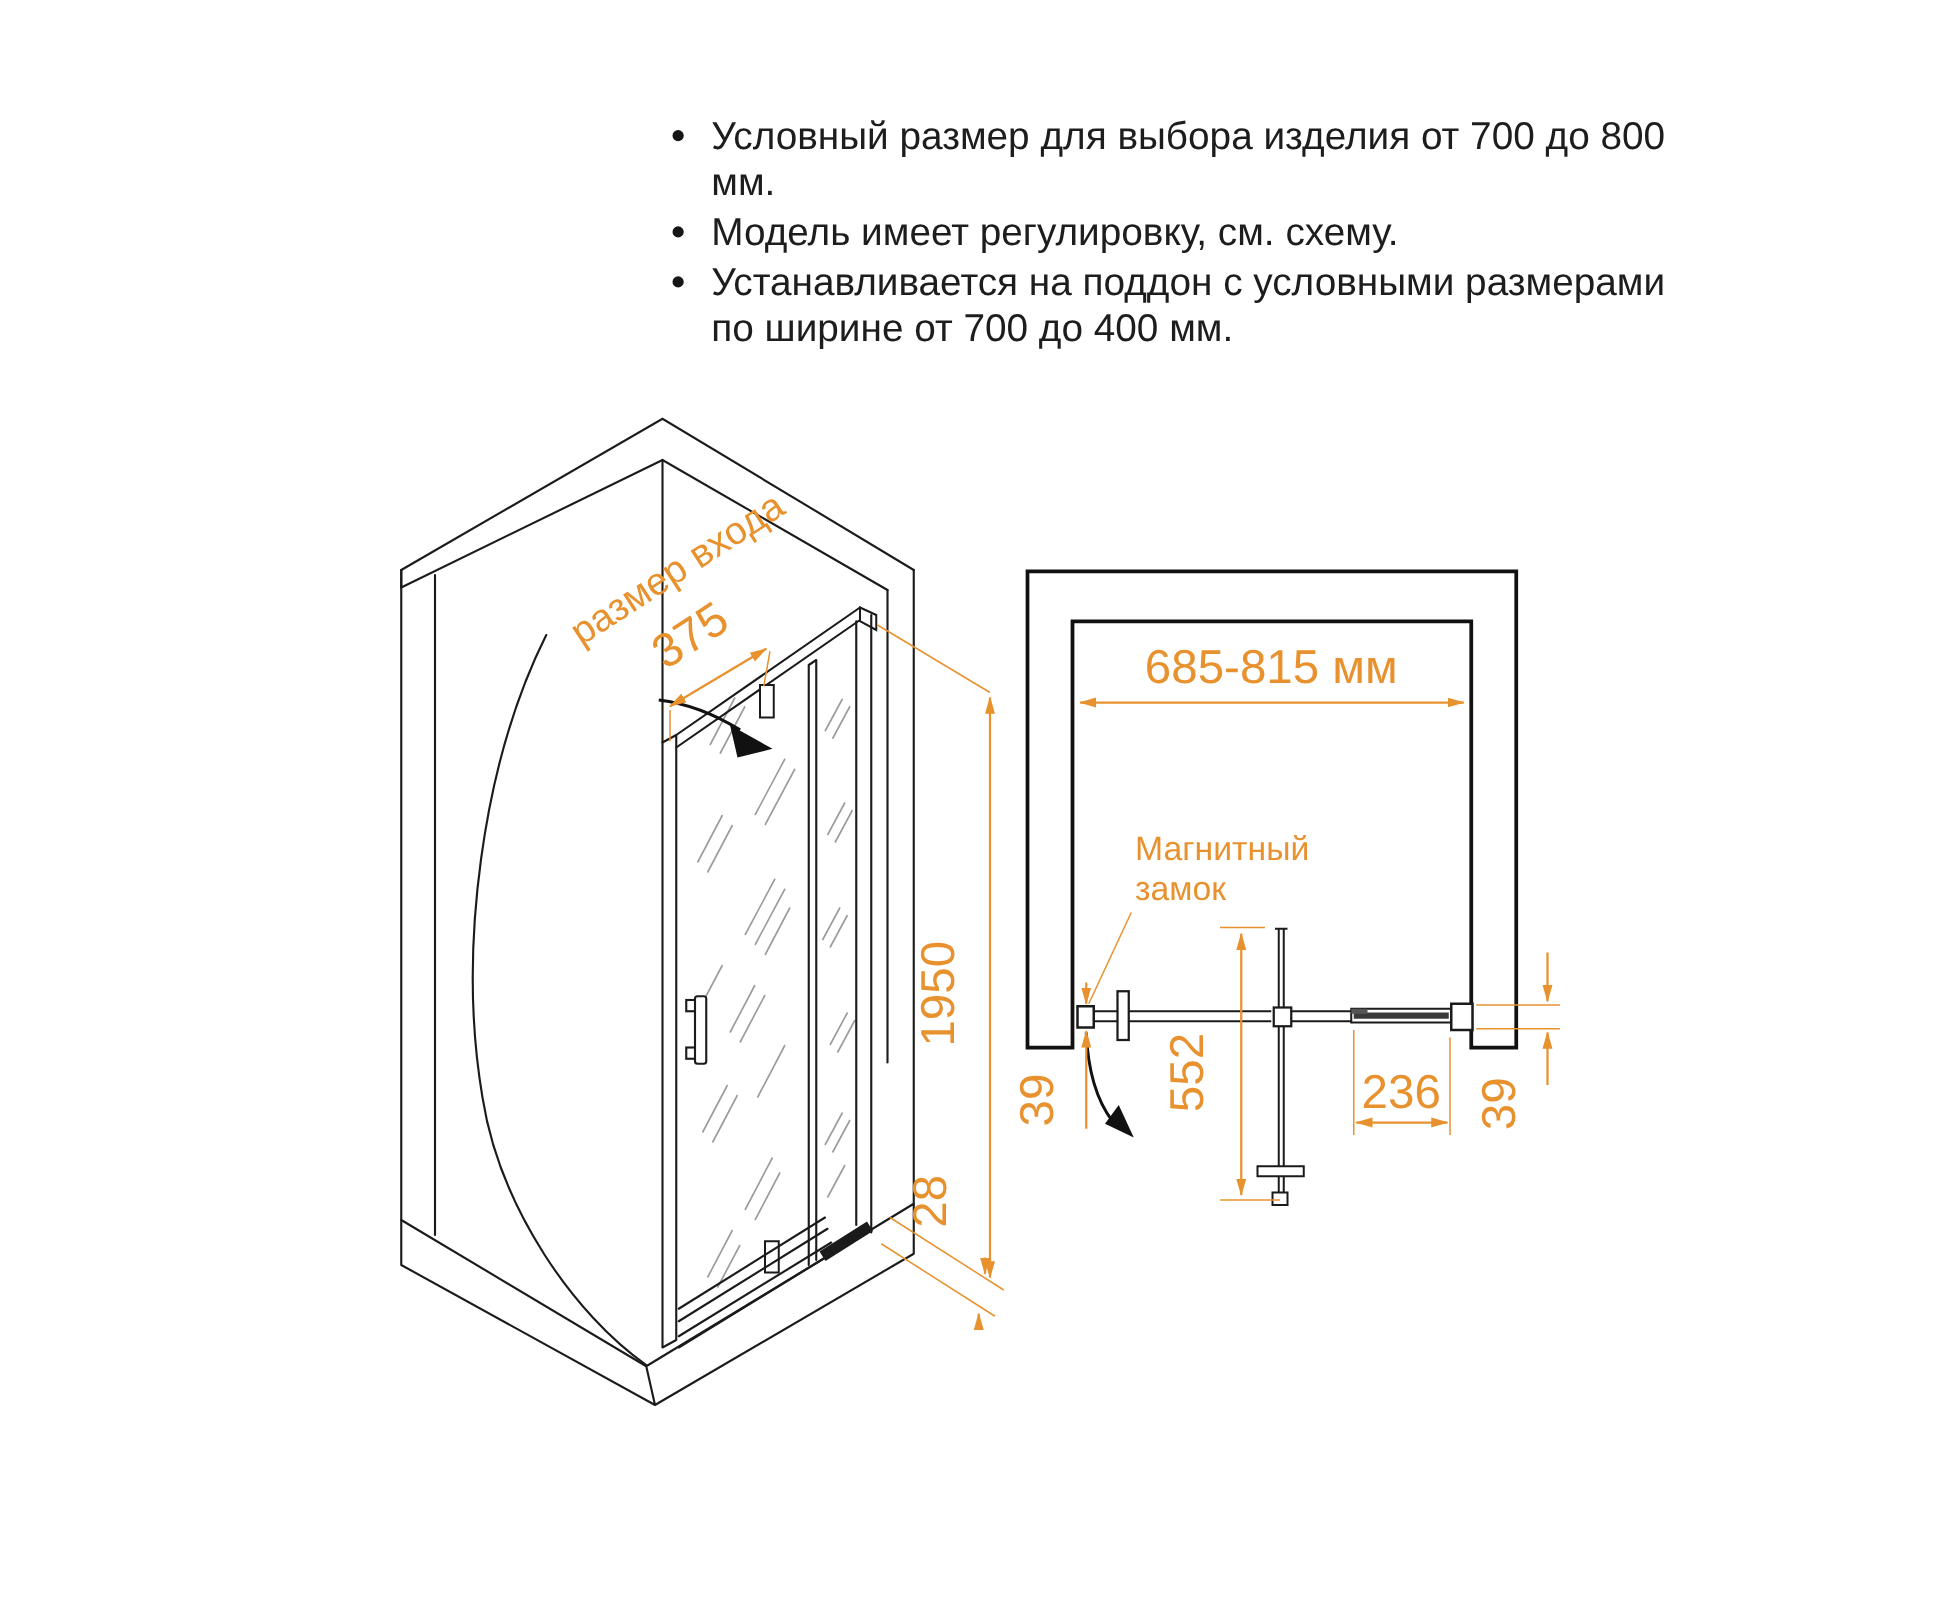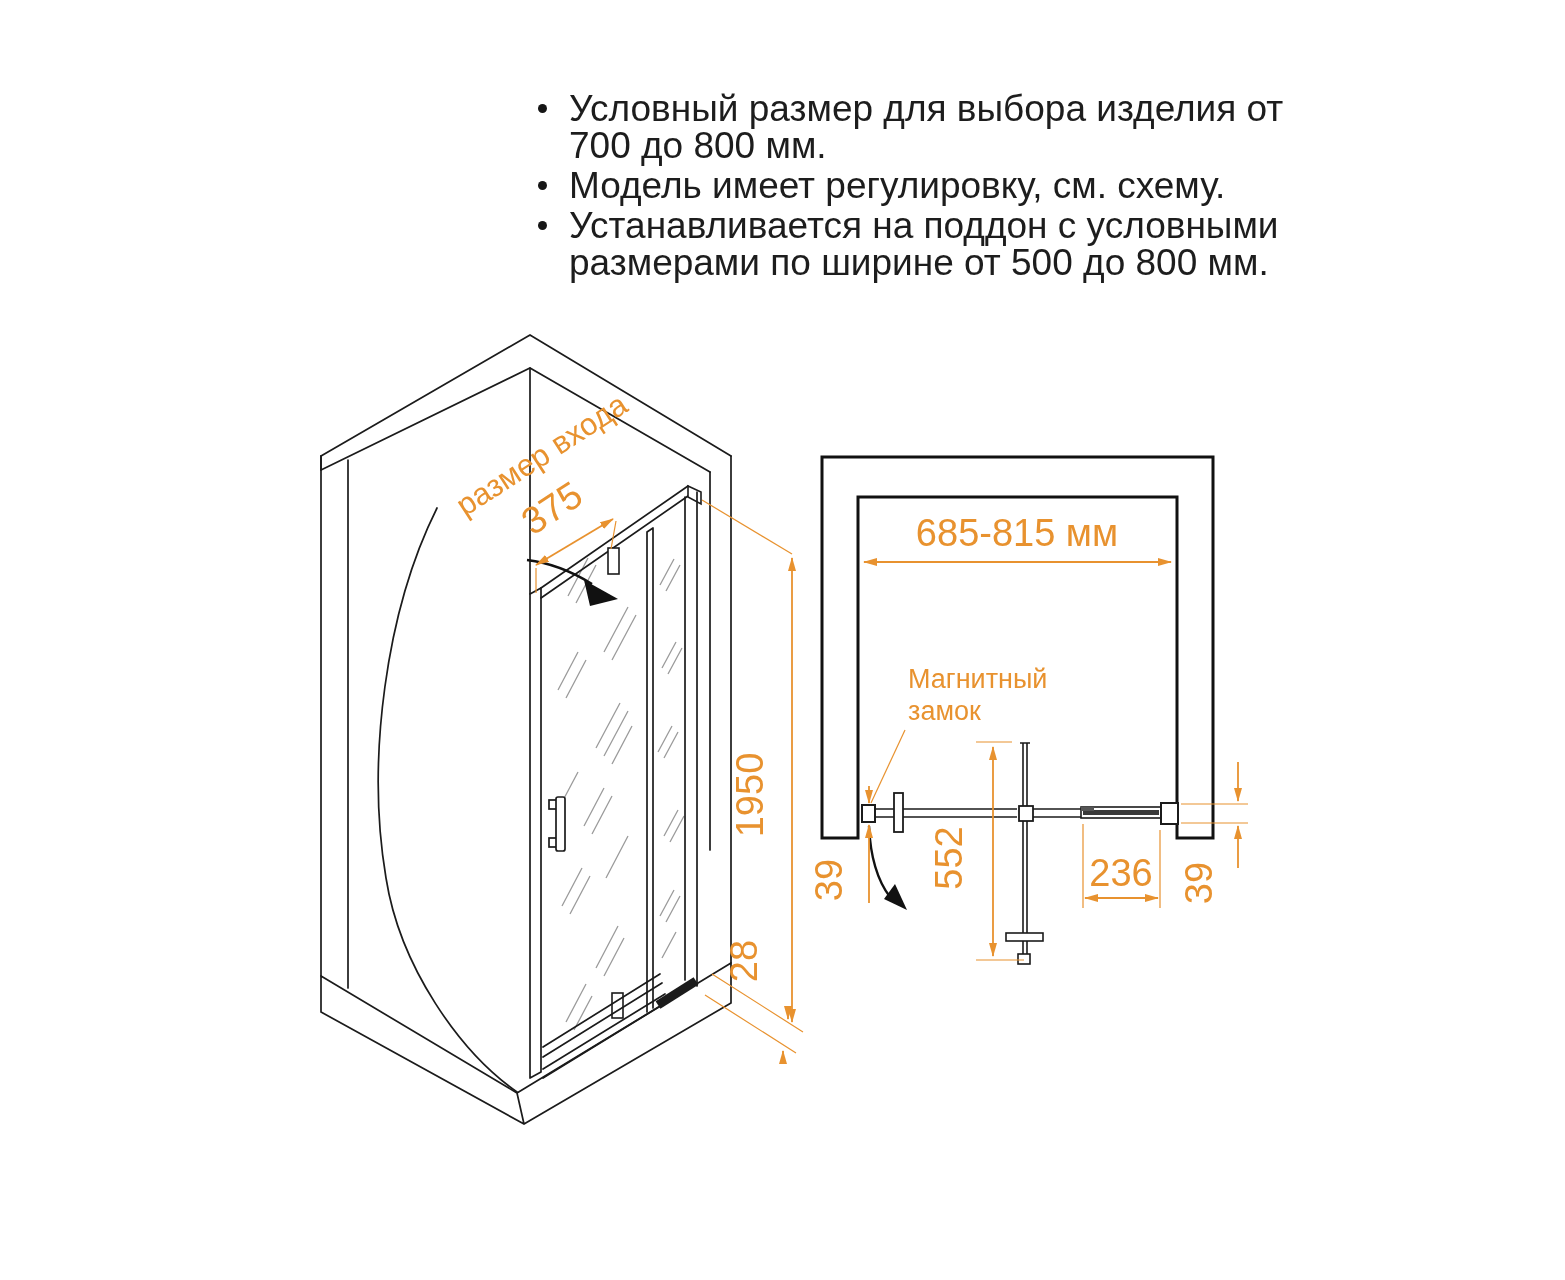--- a/index.html
+++ b/index.html
@@ -7,21 +7,21 @@
        font-family:"Liberation Sans", sans-serif;}
   .stage{position:absolute;inset:0;background:#fff;}
 
   
   .features{position:absolute;left:532px;top:90px;width:830px;}
   .features .title{font-size:28px;font-weight:bold;color:#E8912E;
                    letter-spacing:.5px;margin:0 0 10px 44px;}
   .frow{display:flex;align-items:flex-start;margin-bottom:3px;}
   .fdot{width:9px;height:9px;border-radius:50%;background:#161616;
         flex:none;margin:14px 0 0 6px;}
-  .ftxt{margin-left:22px;font-size:37px;line-height:37px;color:#1d1d1d;
+  .ftxt{margin-left:22px;font-size:31px;line-height:37px;color:#1d1d1d;
         width:780px;}
 
   
   .note{position:absolute;left:420px;top:1160px;width:700px;
         text-align:center;font-size:26.5px;color:#1d1d1d;}
 
   svg{position:absolute;overflow:visible;}
   .blk{stroke:#1b1b1b;stroke-width:1.7;fill:none;stroke-linecap:round;}
   .wall{stroke:#111;stroke-width:3;fill:#fff;}
   .thin{stroke:#1b1b1b;stroke-width:1.6;fill:none;}
@@ -42,21 +42,21 @@
     <div class="frow">
       <span class="fdot"></span>
       <span class="ftxt">Условный размер для выбора изделия от 700 до 800 мм.</span>
     </div>
     <div class="frow">
       <span class="fdot"></span>
       <span class="ftxt">Модель имеет регулировку, см. схему.</span>
     </div>
     <div class="frow">
       <span class="fdot"></span>
-      <span class="ftxt">Устанавливается на поддон с условными размерами по ширине от 500 до 800 мм.</span>
+      <span class="ftxt">Устанавливается на поддон с условными размерами по ширине от 700 до 400 мм.</span>
     </div>
   </div>
 
   <svg style="left:290px;top:320px" width="530" height="840" viewBox="290 320 530 840">
     <defs>
       <marker id="a1" viewBox="0 0 14 10" refX="13" refY="5" markerWidth="14" markerHeight="10" markerUnits="userSpaceOnUse" orient="auto-start-reverse">
         <path d="M0,1 L14,5 L0,9 Z" fill="#E8922F"></path>
       </marker>
     </defs>
 

